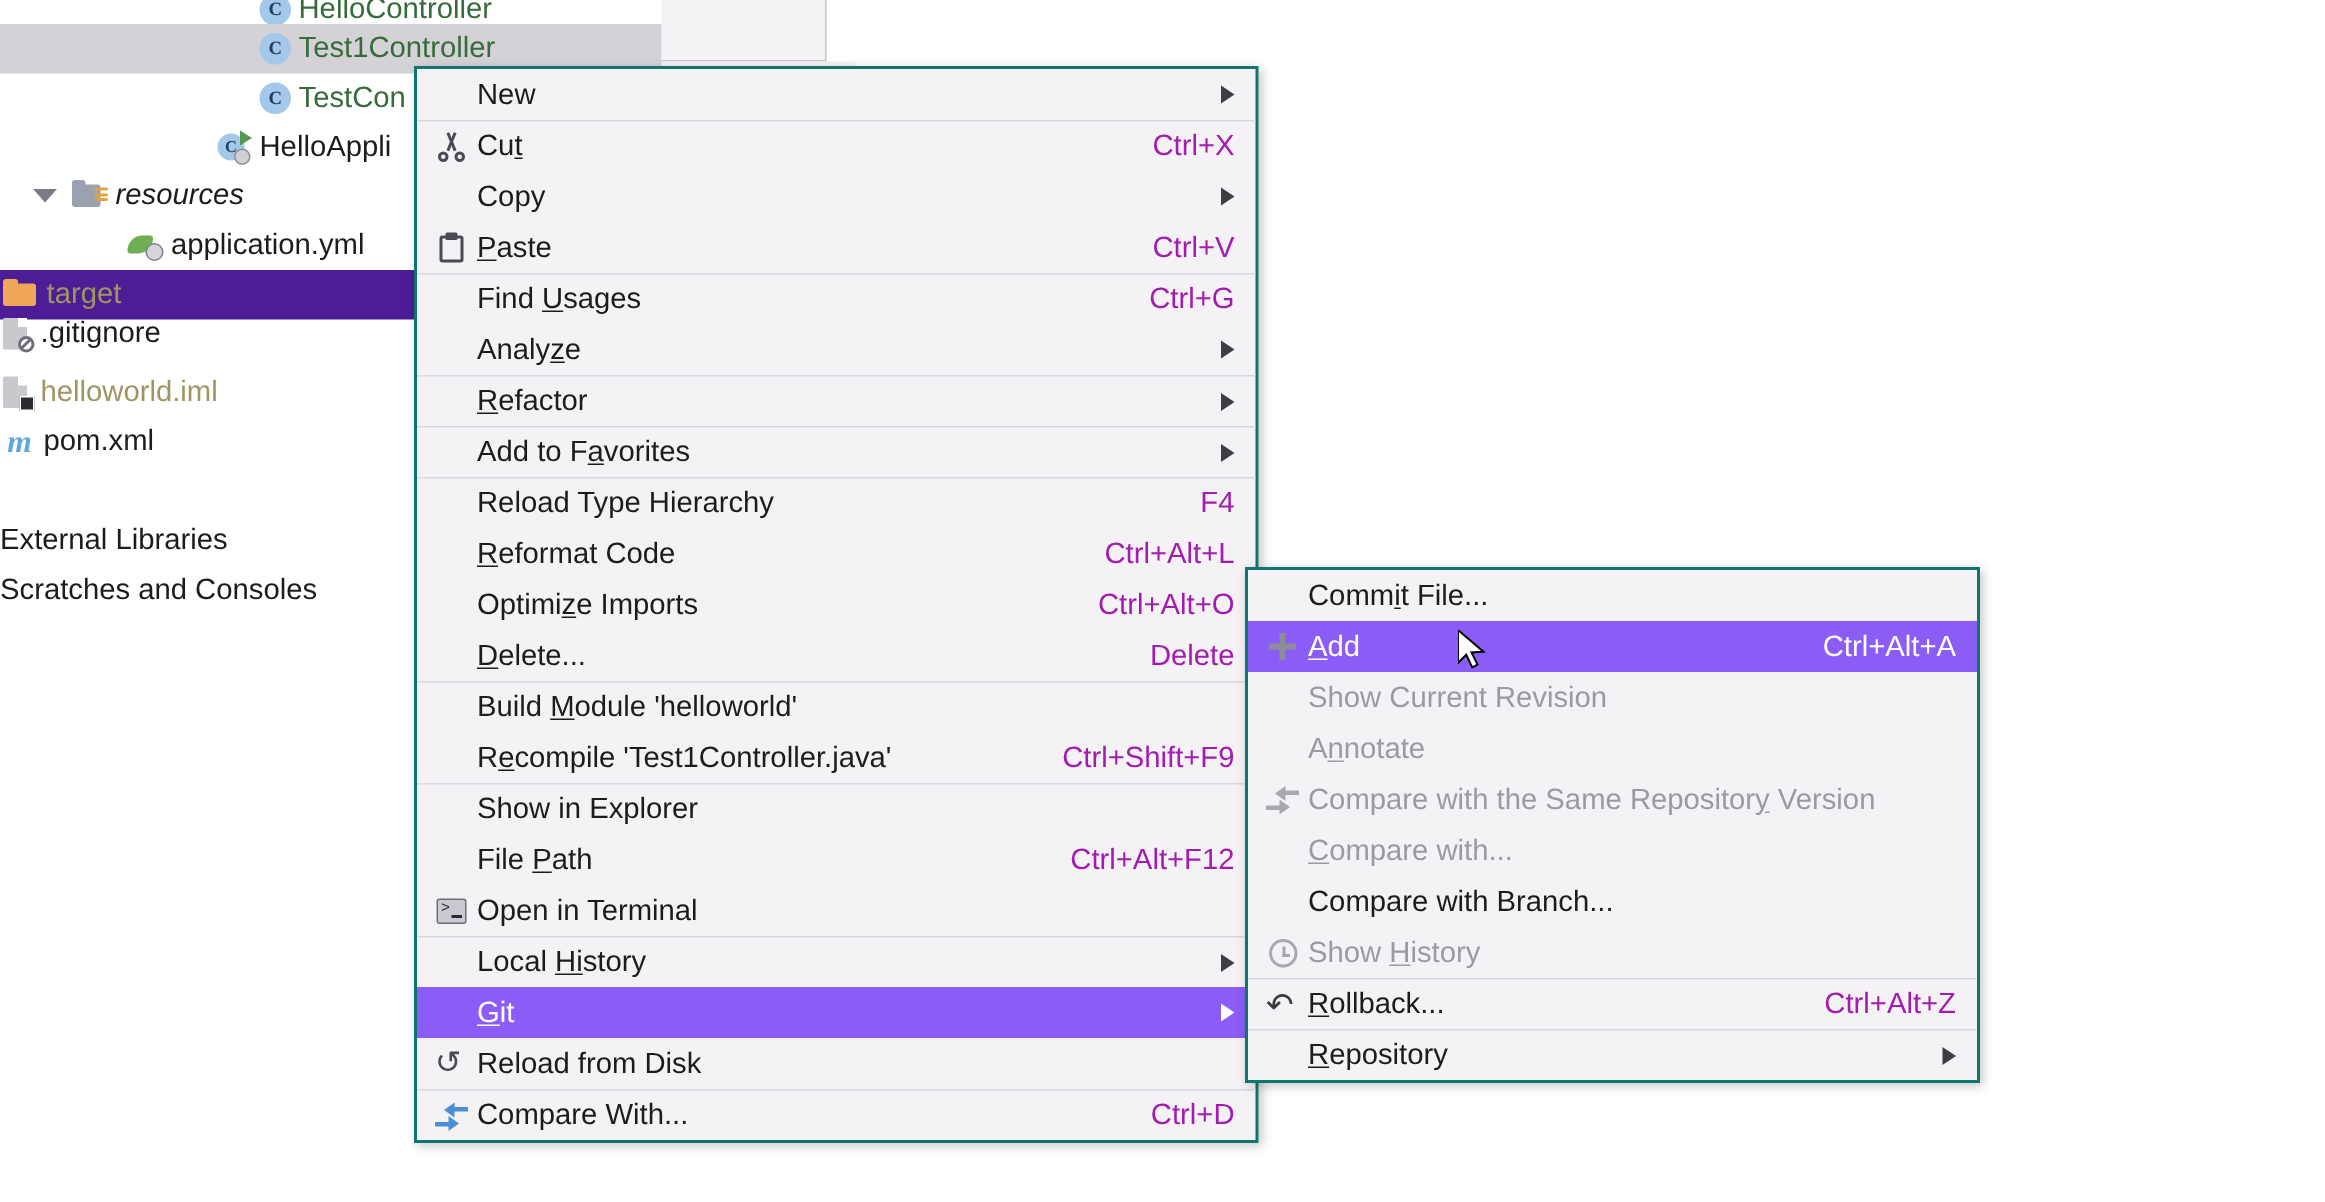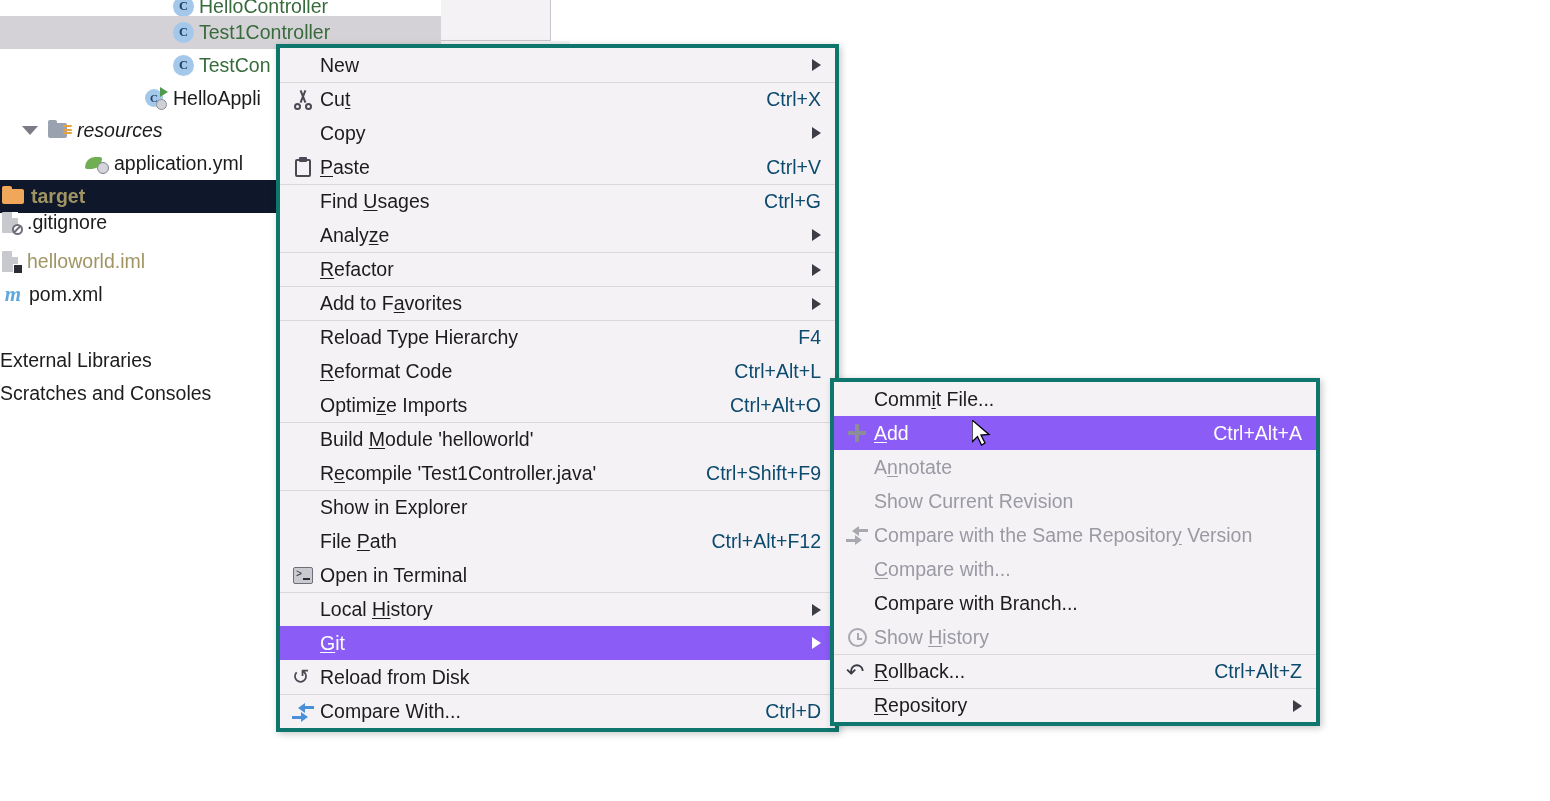--- a/index.html
+++ b/index.html
@@ -24,21 +24,21 @@
   
   .tree { position: absolute; left: 0; top: 0; width: 441px; height: 801px; background: #ffffff; }
   .trow {
     position: absolute; left: 0; width: 441px; height: 33px;
     display: flex; align-items: center;
     font-size: 19.5px; color: #1c1c1c; white-space: nowrap;
   }
   .trow .ic { flex: 0 0 auto; display: inline-flex; align-items: center; justify-content: center; }
   .trow .lbl { padding-left: 5px; }
   .sel-gray { background: #d5d2d7; }
-  .sel-yellow { background: #0f172a; font-weight: bold; }
+  .sel-yellow { background: #4c1d95; }
   .green-txt { color: #376b3c; }
   .olive-txt { color: #a09562; }
 
   
   .icon-class {
     width: 21px; height: 21px; border-radius: 50%;
     background: #a3c8ea; color: #1c3f63;
     font-size: 12.5px; font-weight: bold; font-family: "Liberation Serif", serif;
     display: inline-flex; align-items: center; justify-content: center;
   }
@@ -124,34 +124,34 @@
     position: absolute; left: 3px; width: 10px; height: 2px; background: #6f6f7a;
   }
   .tri-down {
     width: 0; height: 0; border-left: 8px solid transparent; border-right: 8px solid transparent;
     border-top: 9px solid #7b7b86;
   }
 
   
   .menu {
     position: absolute; background: #f5f2f6;
-    border: 4px solid #0f766e;
+    border: 2px solid #0f766e;
     box-shadow: 2px 2px 7px rgba(0,0,0,0.22);
     font-size: 19.5px; color: #1c1c1c;
   }
   #main-menu { left: 276px; top: 44px; width: 563px; }
   #git-menu  { left: 830px; top: 378px; width: 490px; }
 
   .mi {
     position: relative; display: flex; align-items: center;
     height: 34px; padding: 0 14px 0 8px; white-space: nowrap; cursor: default;
   }
   .mi .gutter { flex: 0 0 30px; display: flex; align-items: center; justify-content: center; height: 100%; }
   .mi .mtext { flex: 1 1 auto; padding-left: 2px; }
-  .mi .accel { flex: 0 0 auto; color: #0c4a6e; padding-left: 26px; }
+  .mi .accel { flex: 0 0 auto; color: #a21caf; padding-left: 26px; }
   .mi .arrow {
     flex: 0 0 auto; margin-left: 22px;
     width: 0; height: 0; border-top: 6px solid transparent; border-bottom: 6px solid transparent;
     border-left: 9px solid #3d3d46;
   }
   .mi.sep-top { border-top: 1px solid #dbd8dd; }
   .mi.disabled, .mi.disabled .accel { color: #9a9aa3; }
   .mi.hl { background: #8b5cf6; color: #ffffff; }
   .mi.hl .accel { color: #ffffff; }
   .mi.hl .arrow { border-left-color: #ffffff; }
@@ -421,20 +421,25 @@
       <span class="mtext"><u>R</u>eformat Code</span>
       <span class="accel">Ctrl+Alt+L</span>
     </div>
 
     <div class="mi">
       <span class="gutter"></span>
       <span class="mtext">Optimi<u>z</u>e Imports</span>
       <span class="accel">Ctrl+Alt+O</span>
     </div>
 
+    <div class="mi">
+      <span class="gutter"></span>
+      <span class="mtext"><u>D</u>elete...</span>
+      <span class="accel">Delete</span>
+    </div>
 
     <div class="mi sep-top">
       <span class="gutter"></span>
       <span class="mtext">Build <u>M</u>odule 'helloworld'</span>
     </div>
 
     <div class="mi">
       <span class="gutter"></span>
       <span class="mtext">R<u>e</u>compile 'Test1Controller.java'</span>
       <span class="accel">Ctrl+Shift+F9</span>
@@ -505,26 +510,26 @@
     <div class="mi hl">
       <span class="gutter">
           <span class="g-plus"></span>
         </span>
       <span class="mtext"><u>A</u>dd</span>
       <span class="accel">Ctrl+Alt+A</span>
     </div>
 
     <div class="mi disabled">
       <span class="gutter"></span>
+      <span class="mtext">Show Current Revision</span>
+    </div>
+
+    <div class="mi disabled">
+      <span class="gutter"></span>
       <span class="mtext">A<u>n</u>notate</span>
-    </div>
-
-    <div class="mi disabled">
-      <span class="gutter"></span>
-      <span class="mtext">Show Current Revision</span>
     </div>
 
     <div class="mi disabled">
       <span class="gutter">
         <span class="g-compare gray">
             <span class="a1"></span>
             <span class="h1"></span>
             <span class="a2"></span>
             <span class="h2"></span>
           </span>

